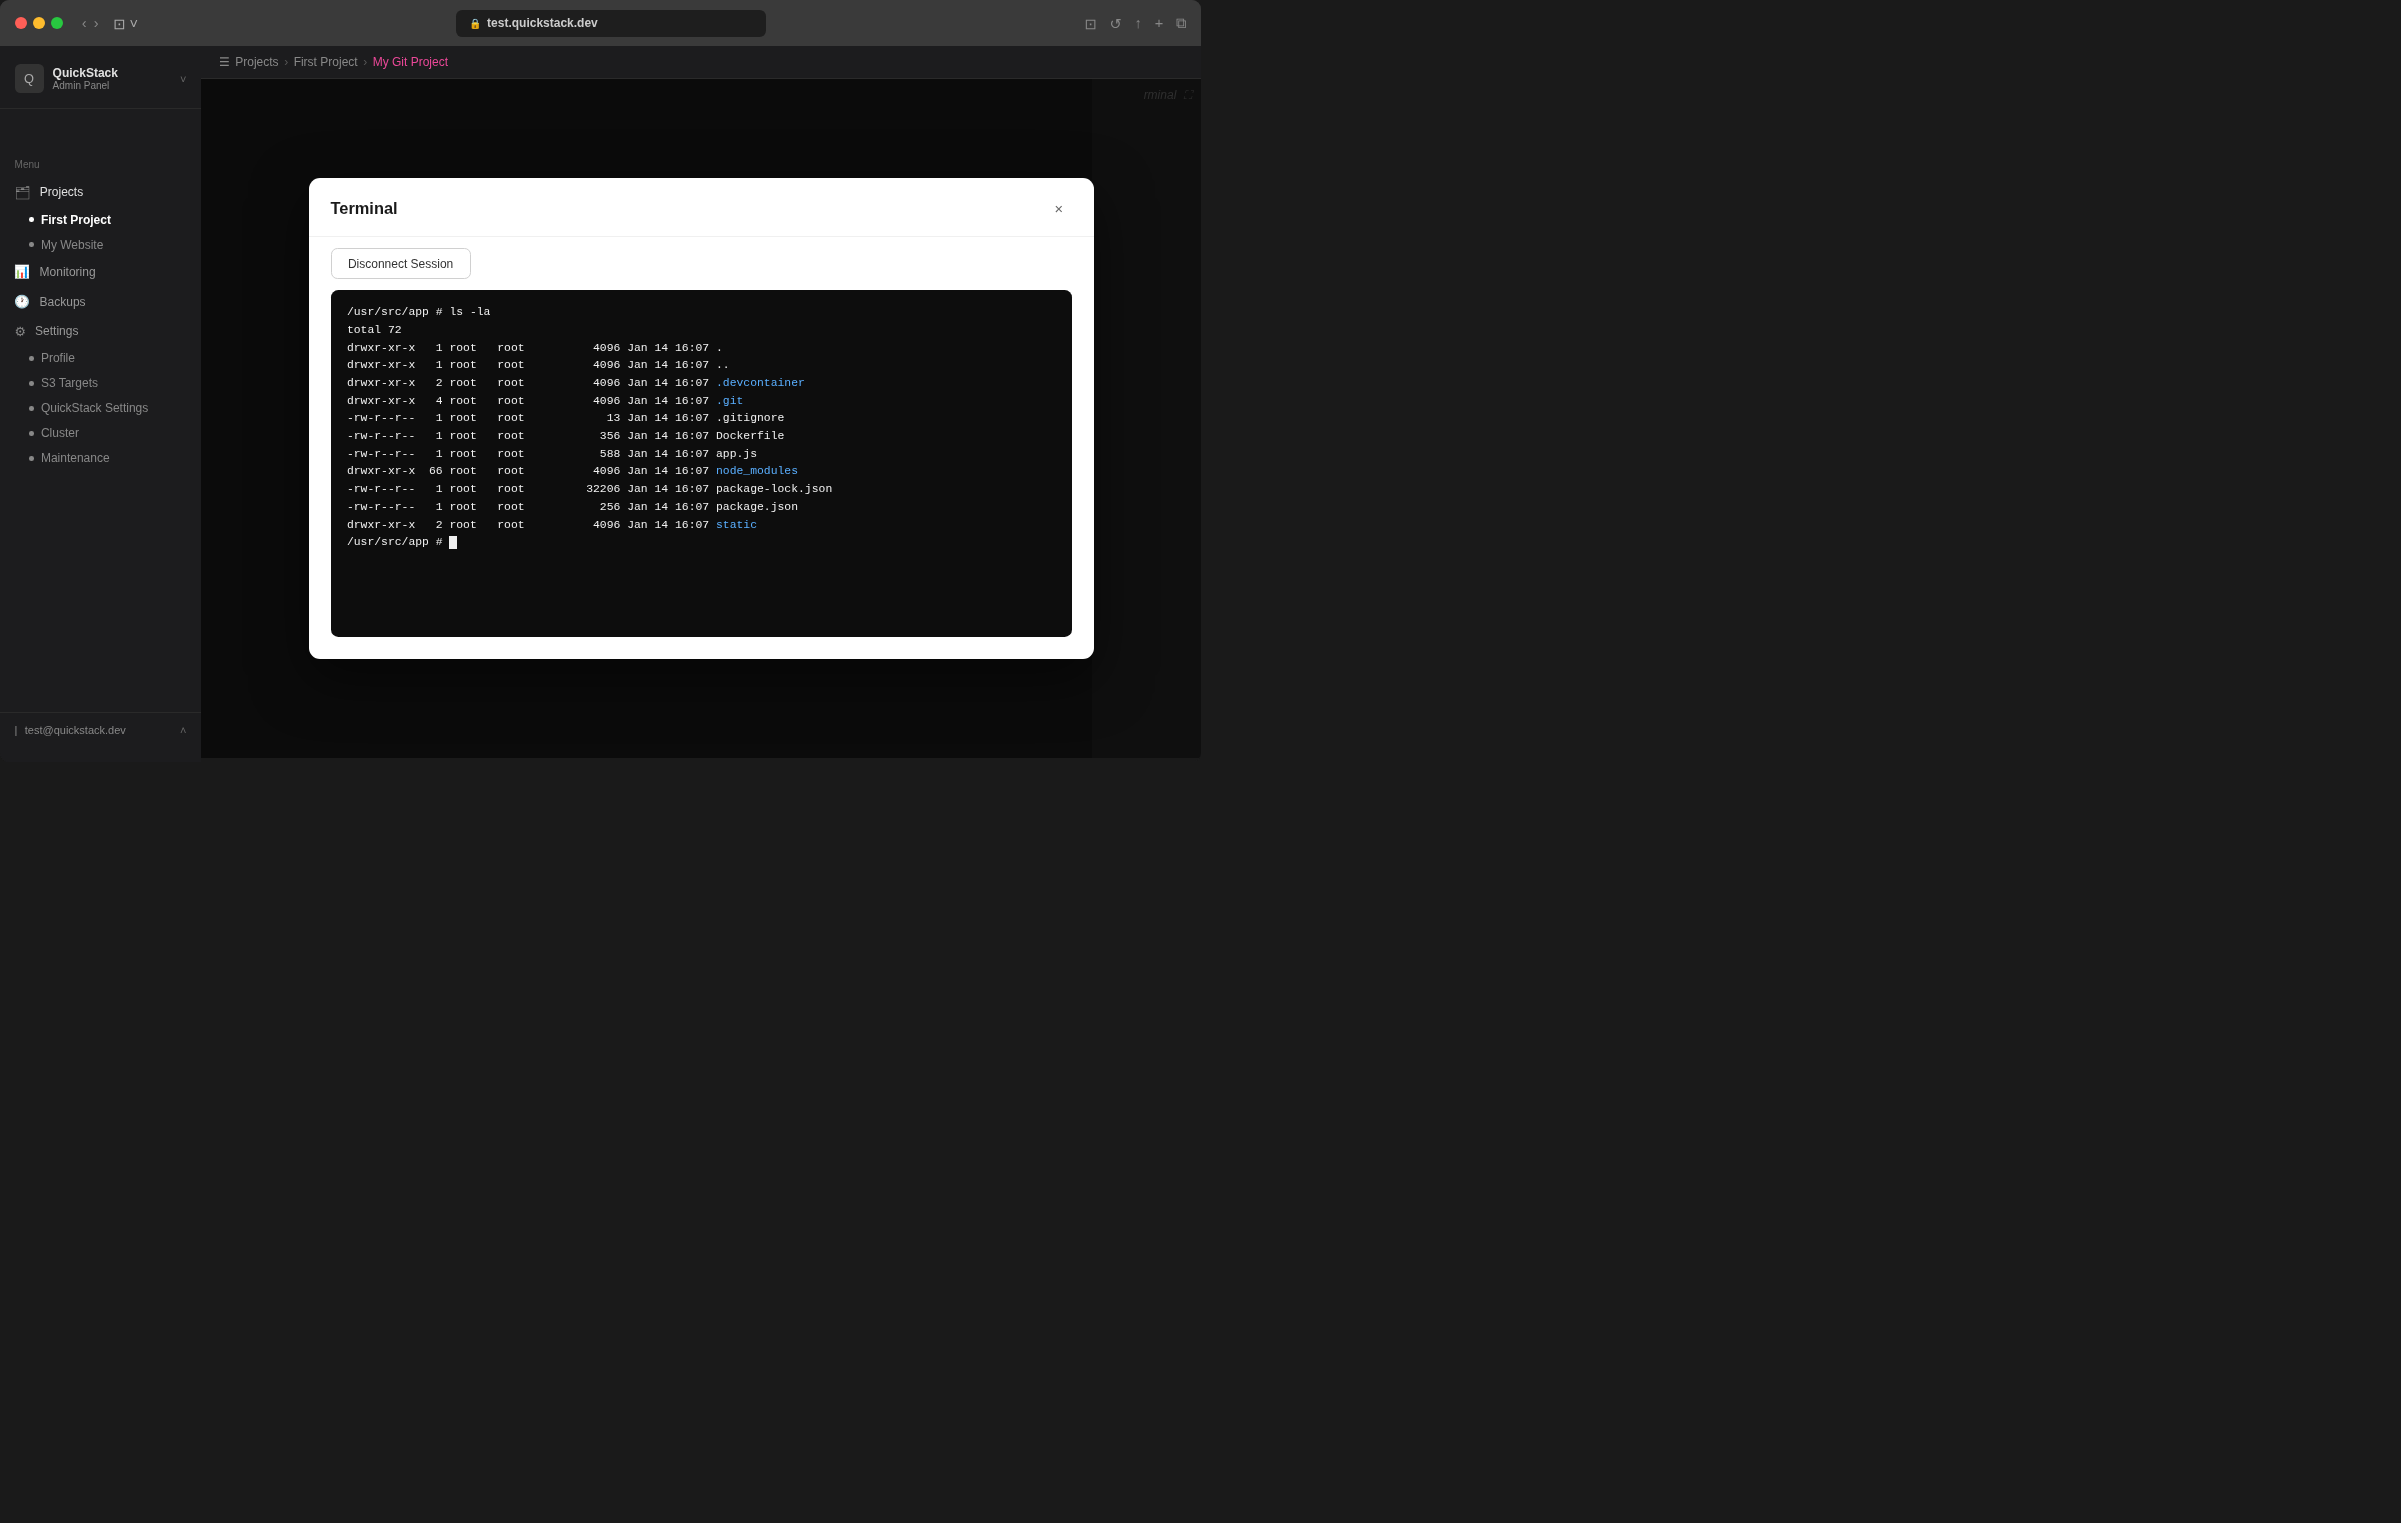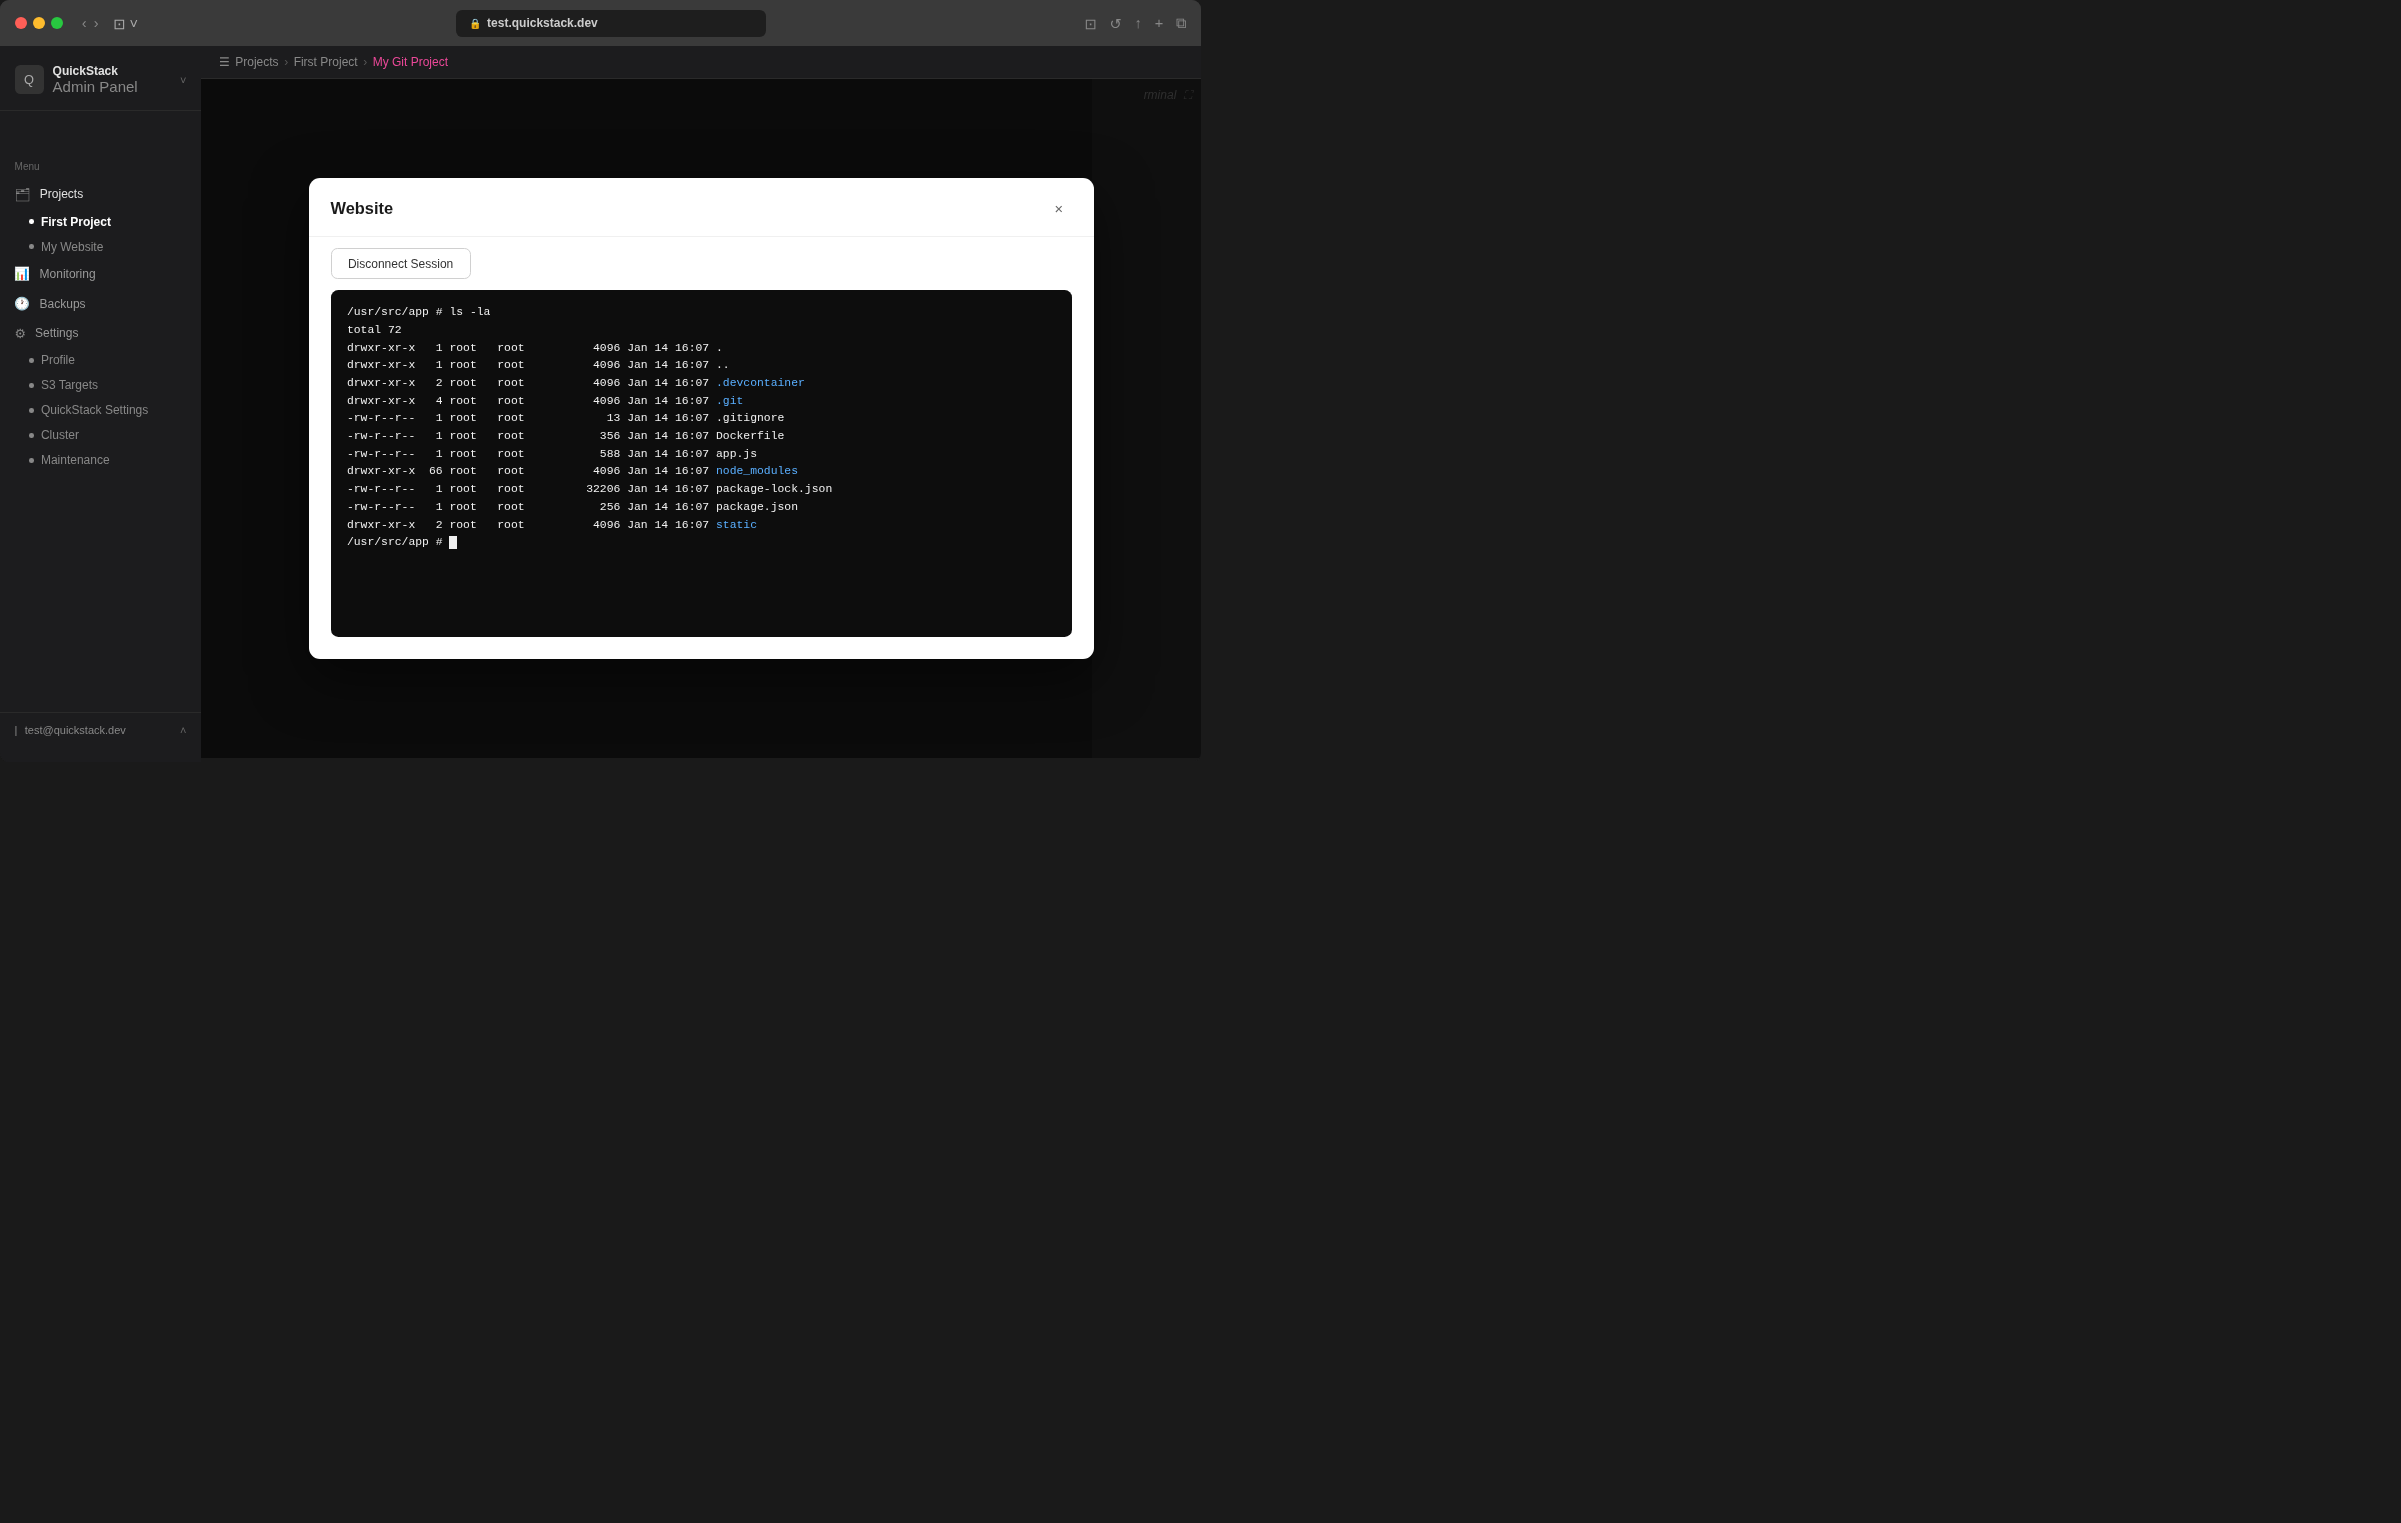--- a/index.html
+++ b/index.html
@@ -151,21 +151,21 @@
     }
 
     .logo-name {
       color: #e0e0e0;
       font-size: 12px;
       font-weight: 600;
     }
 
     .logo-subtitle {
       color: #888;
-      font-size: 15px;
+      font-size: 10px;
     }
 
     .logo-chevron {
       margin-left: auto;
       color: #666;
       font-size: 11px;
     }
 
     .sidebar-section-label {
       color: #666;
@@ -538,21 +538,21 @@
           <div class="right-panel-icons">
             <span class="panel-icon">rminal</span>
             <span class="panel-icon">⛶</span>
           </div>
         </div>
 
         <div class="modal-overlay">
           <div class="modal">
 
             <div class="modal-header">
-              <span class="modal-title">Website</span>
+              <span class="modal-title">Terminal</span>
               <button class="modal-close">×</button>
             </div>
 
             <div class="modal-toolbar">
               <button class="disconnect-btn">Disconnect Session</button>
             </div>
 
             <div class="terminal" id="terminal-output">
                 <div class="term-line"><span class="term-prompt">/usr/src/app # ls -la</span></div>
                 <div class="term-line">total 72</div>

